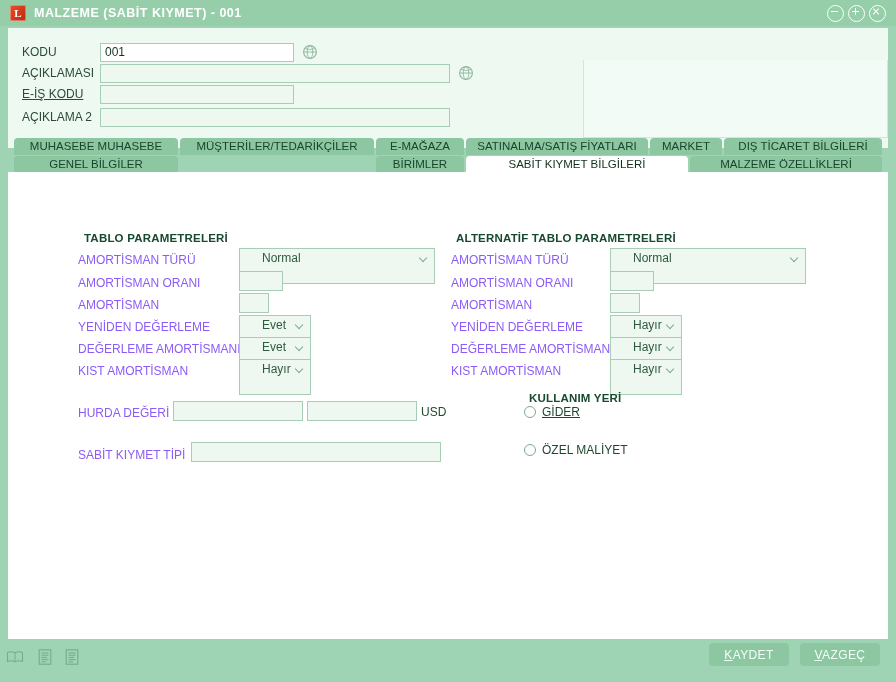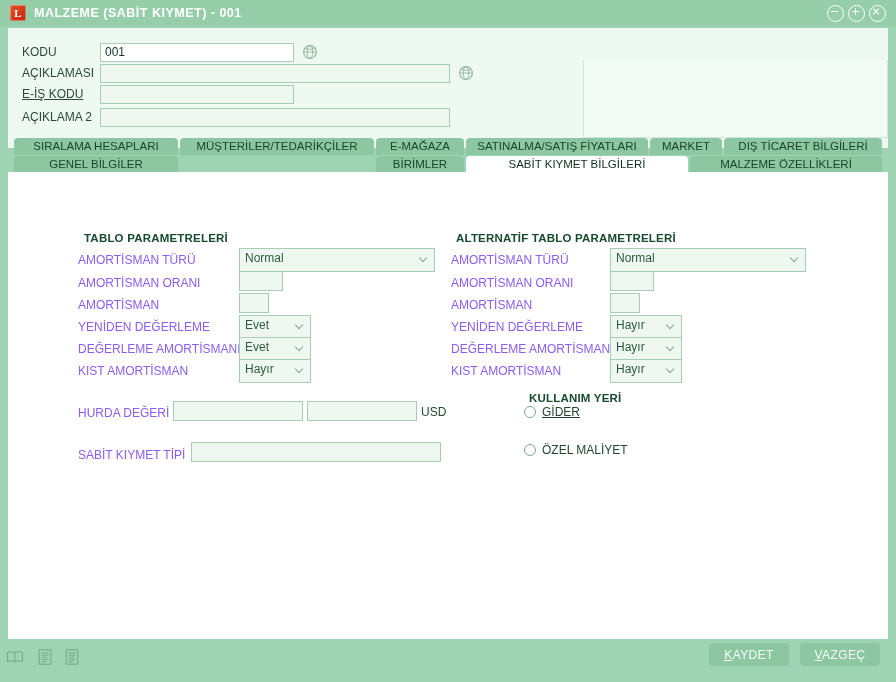--- a/index.html
+++ b/index.html
@@ -196,25 +196,25 @@
     color: #2d5a3d;
     padding: 0 4px;
     line-height: 18px;
     outline: none;
   }
   .sel {
     position: absolute;
     box-sizing: border-box;
     background: #eef8f1;
     border: 1px solid #a7cdb4;
-    height: 24px;
+    height: 36px;
     font-size: 12px;
     color: #2d5a3d;
     line-height: 18px;
-    padding-left: 5px;
+    padding-left: 22px;
     cursor: pointer;
   }
   .sel .caret {
     position: absolute;
     right: 6px; top: 6px;
     width: 8px; height: 5px;
   }
   .sel .caret:before {
     content: "";
     position: absolute;
@@ -333,21 +333,21 @@
     <div class="hdr-row" style="left:14px; top:79px;">
       <div class="hdr-label" style="width:78px;">AÇIKLAMA 2</div>
       <input class="fld" style="width: 350px;" value="">
     </div>
 
     <div class="photo-panel"></div>
   </div>
 
   <div class="tabstrip">
     <div class="tabrow r1">
-      <div class="tab" style="left:6px;  width:164px;">SIRALAMA HESAPLARI</div>
+      <div class="tab" style="left:6px;  width:164px;">MUHASEBE MUHASEBE</div>
       <div class="tab" style="left:172px;width:194px;">MÜŞTERİLER/TEDARİKÇİLER</div>
       <div class="tab" style="left:368px;width:88px;">E-MAĞAZA</div>
       <div class="tab" style="left:458px;width:182px;">SATINALMA/SATIŞ FİYATLARI</div>
       <div class="tab" style="left:642px;width:72px;">MARKET</div>
       <div class="tab" style="left:716px;width:158px;">DIŞ TİCARET BİLGİLERİ</div>
     </div>
     <div class="tabrow r2">
       <div class="tab" style="left:6px;  width:164px;">GENEL BİLGİLER</div>
       <div class="tab" style="left:172px;width:194px;margin-top:20px;">İZLEME VE SIRALAMA</div>
       <div class="tab" style="left:368px;width:88px;">BİRİMLER</div>

